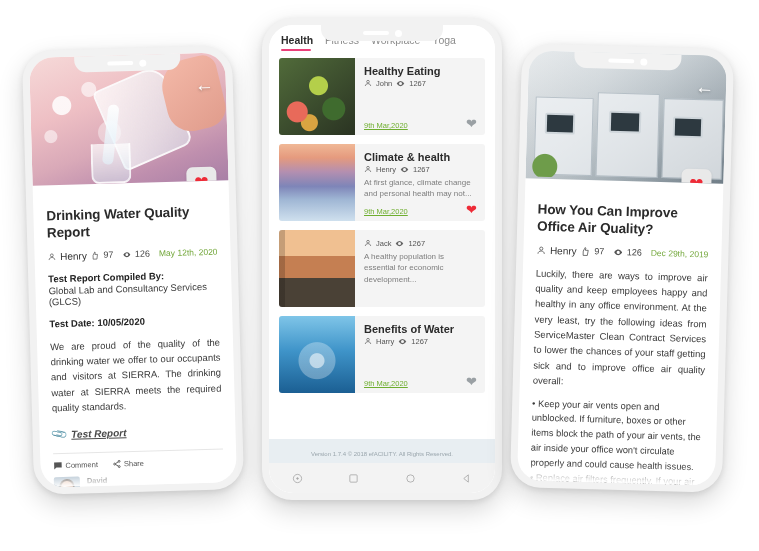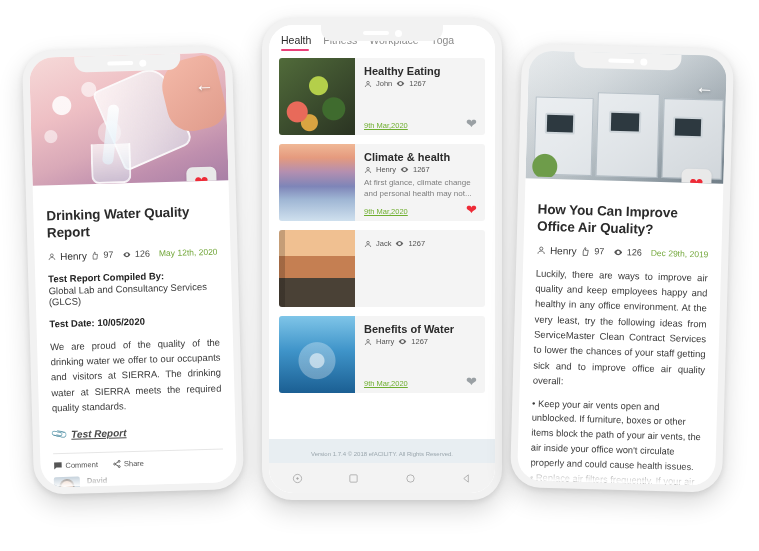--- a/index.html
+++ b/index.html
@@ -185,21 +185,21 @@
   .app-title {
     color: #ffffff; font-size: 13.5px; font-weight: bold;
     margin-right: auto; letter-spacing: .1px;
   }
   .hdr-ico { color: #ffffff; display: flex; align-items: center; }
   .tabs {
     display: flex; gap: 12px; padding: 9px 12px 0 12px;
     background: #ffffff;
   }
   .tab { font-size: 10.5px; color: #8b8b8b; padding-bottom: 5px; position: relative; }
-  .tab.active { color: #2b2b2b; font-weight: normal; }
+  .tab.active { color: #2b2b2b; font-weight: bold; }
   .tab.active::after {
     content: ""; position: absolute; left: 0; right: 2px; bottom: 0;
     height: 2px; background: #ec407a; border-radius: 2px;
   }
   .list { padding: 7px 10px 0 10px; }
   .card {
     display: flex; background: #f4f4f4; border-radius: 3px;
     margin-bottom: 9px; overflow: hidden; height: 77px;
   }
   .thumb { width: 76px; flex: 0 0 76px; }
@@ -220,21 +220,21 @@
       linear-gradient(180deg,#f0c091 0 34%, #c57f52 34% 62%, #4a4136 62% 100%);
   }
   .th-drop {
     background:
       radial-gradient(circle at 50% 58%, rgba(255,255,255,.55) 0 7px, transparent 8px),
       radial-gradient(circle at 50% 58%, rgba(255,255,255,.3) 0 18px, transparent 19px),
       linear-gradient(180deg,#7fc5e8 0%,#3f94c9 45%,#1b5f93 100%);
   }
   .card-body { flex: 1; padding: 7px 8px 5px 9px; position: relative; display: flex; flex-direction: column; }
   .card-title { font-size: 11px; font-weight: bold; color: #2b2b2b; }
-  .card-meta { display: flex; align-items: center; gap: 4px; margin-top: 2px; }
+  .card-meta { display: flex; align-items: flex-start; gap: 4px; margin-top: 2px; }
   .card-meta .nm { font-size: 7.5px; color: #555; }
   .card-meta .vw { font-size: 7.5px; color: #555; }
   .card-desc { font-size: 8px; color: #7e7e7e; line-height: 1.42; margin-top: 3px; }
   .card-foot {
     display: flex; align-items: flex-end; justify-content: space-between;
     margin-top: auto;
   }
   .card-date { font-size: 7.5px; color: #6fae2f; text-decoration: underline; }
   .card-foot .heart { font-size: 13px; }
 
@@ -419,20 +419,21 @@
               <svg width="8" height="8" viewBox="0 0 24 24" fill="none" stroke="#666" stroke-width="2.2">
                   <circle cx="12" cy="8" r="4"></circle>
                   <path d="M4 21c0-4.4 3.6-7 8-7s8 2.6 8 7"></path>
                 </svg>
               <span class="nm">Jack</span>
               <svg width="9" height="9" viewBox="0 0 24 24" fill="#666">
                   <path d="M12 5C6 5 2 12 2 12s4 7 10 7 10-7 10-7-4-7-10-7zm0 11a4 4 0 110-8 4 4 0 010 8z"></path>
                 </svg>
               <span class="vw">1267</span>
             </div>
+            <div class="card-desc">A healthy population is essential for economic development...</div>
 
           </div>
         </div>
 
         <div class="card">
           <div class="thumb th-drop"></div>
           <div class="card-body">
             <div class="card-title">Benefits of Water</div>
             <div class="card-meta">
               <svg width="8" height="8" viewBox="0 0 24 24" fill="none" stroke="#666" stroke-width="2.2">

